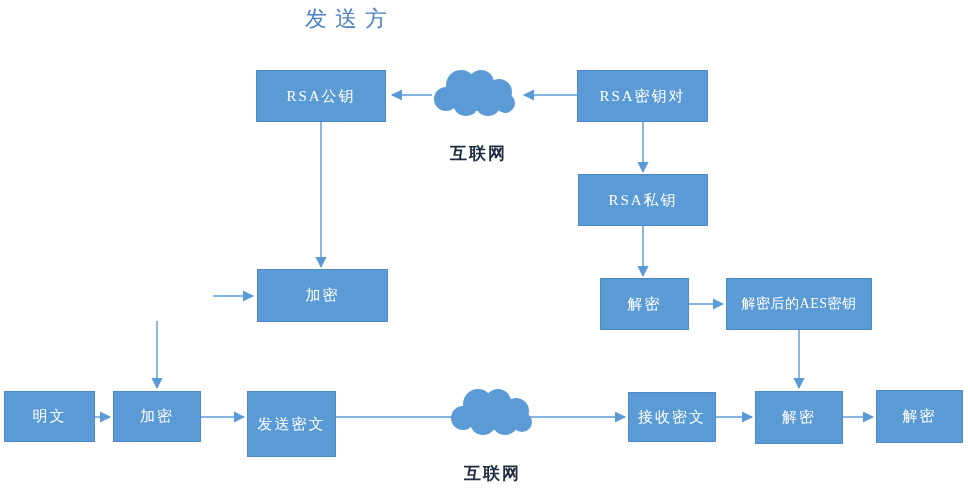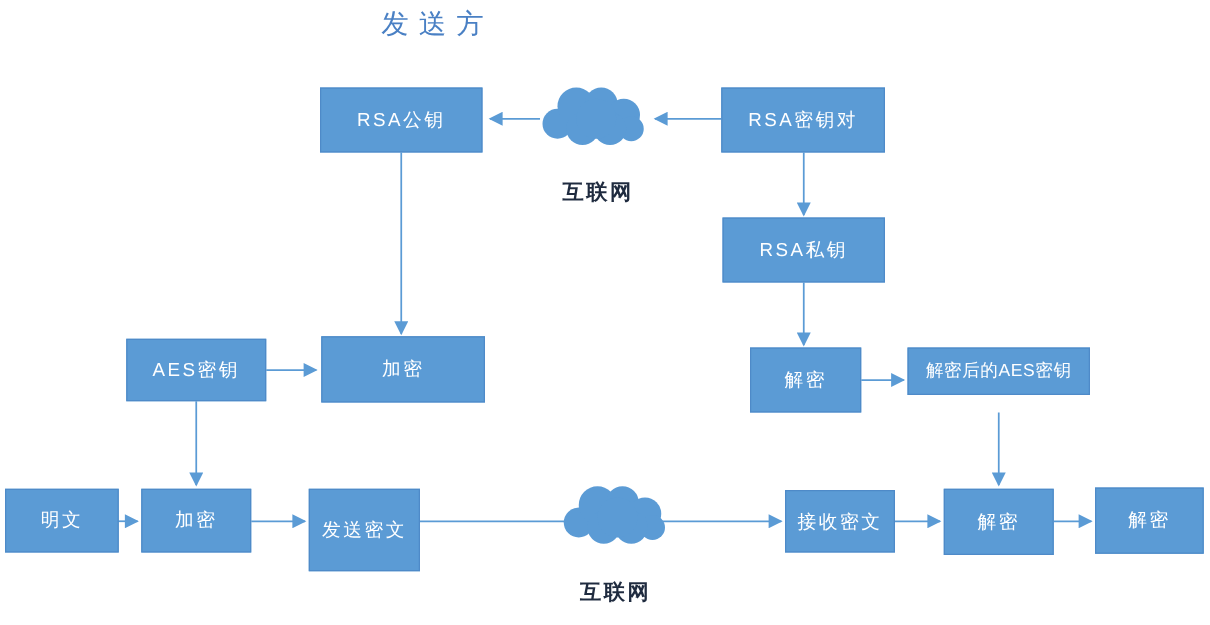--- a/index.html
+++ b/index.html
@@ -23,20 +23,21 @@
     background: var(--node-fill, #5b9bd5);
     border: 1px solid var(--node-border, #4e8ac8);
     color: var(--node-text, #ffffff);
     display: flex;
     align-items: center;
     justify-content: center;
     font-size: 15px;
     letter-spacing: 2px;
     white-space: nowrap;
     text-align: left;
+    font-family: Liberation Serif, serif;
   }
   .node.small-text { font-size: 14px; letter-spacing: 0.5px; }
   .title {
     position: absolute;
     font-size: 22px;
     letter-spacing: 8px;
     color: var(--title-text, #4a80c4);
     white-space: nowrap;
     margin-left: 24px;
   }
@@ -106,23 +107,22 @@
   <div class="title" style="left:281px; top:4px">发送方</div>
 
   <div class="net-label" style="left:450px; top:142px">互联网</div>
   <div class="net-label" style="left:464px; top:462px">互联网</div>
 
   <div class="node" style="left:256px; top:70px; width:130px; height:52px">RSA公钥</div>
   <div class="node" style="left:577px; top:70px; width:131px; height:52px">RSA密钥对</div>
 
   <div class="node" style="left:578px; top:174px; width:130px; height:52px">RSA私钥</div>
   <div class="node" style="left:600px; top:278px; width:89px; height:52px">解密</div>
-  <div class="node small-text" style="left:726px; top:278px; width:146px; height:38px">解密后的AES密钥</div>
+  <div class="node small-text" style="left:726px; top:278px; width:146px; height:52px">解密后的AES密钥</div>
 
-  <div class="node" style="left:101px; top:271px; width:112px; height:50px">AES密钥</div>
   <div class="node" style="left:257px; top:269px; width:131px; height:53px">加密</div>
 
   <div class="node" style="left:4px; top:391px; width:91px; height:51px">明文</div>
   <div class="node" style="left:113px; top:391px; width:88px; height:51px">加密</div>
   <div class="node" style="left:247px; top:391px; width:89px; height:66px">发送密文</div>
   <div class="node" style="left:628px; top:392px; width:88px; height:50px">接收密文</div>
   <div class="node" style="left:755px; top:391px; width:88px; height:53px">解密</div>
   <div class="node" style="left:876px; top:390px; width:87px; height:53px">解密</div>
 
 </div>

